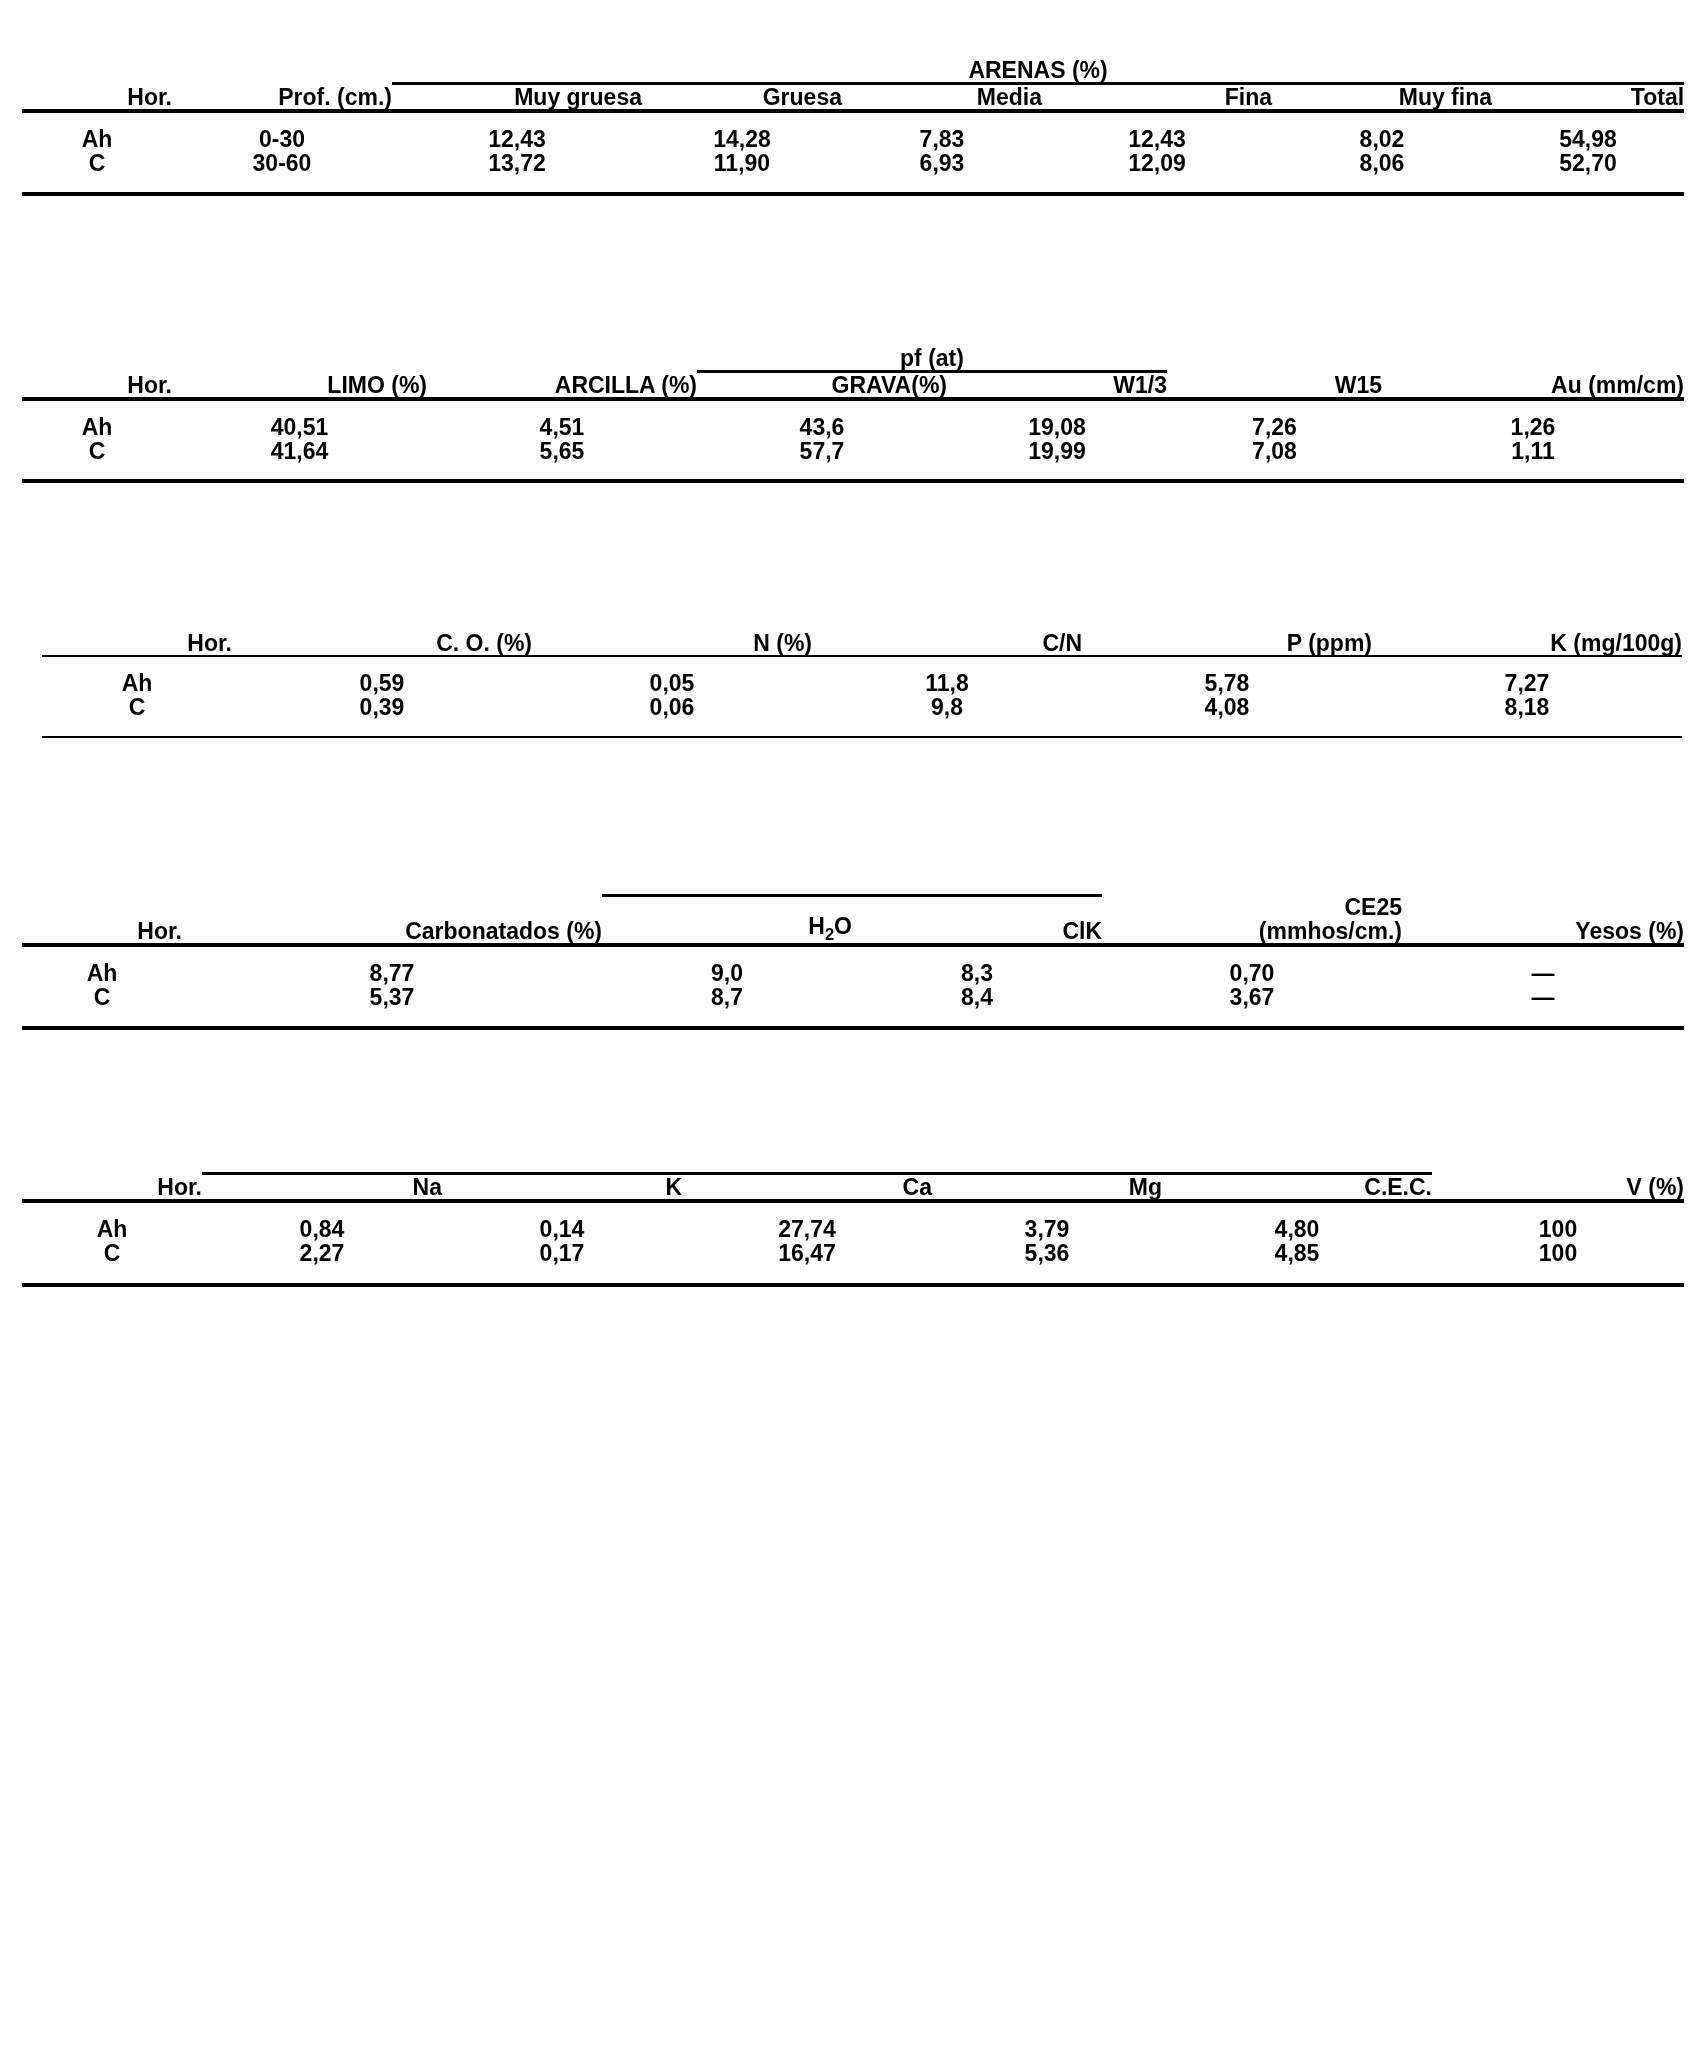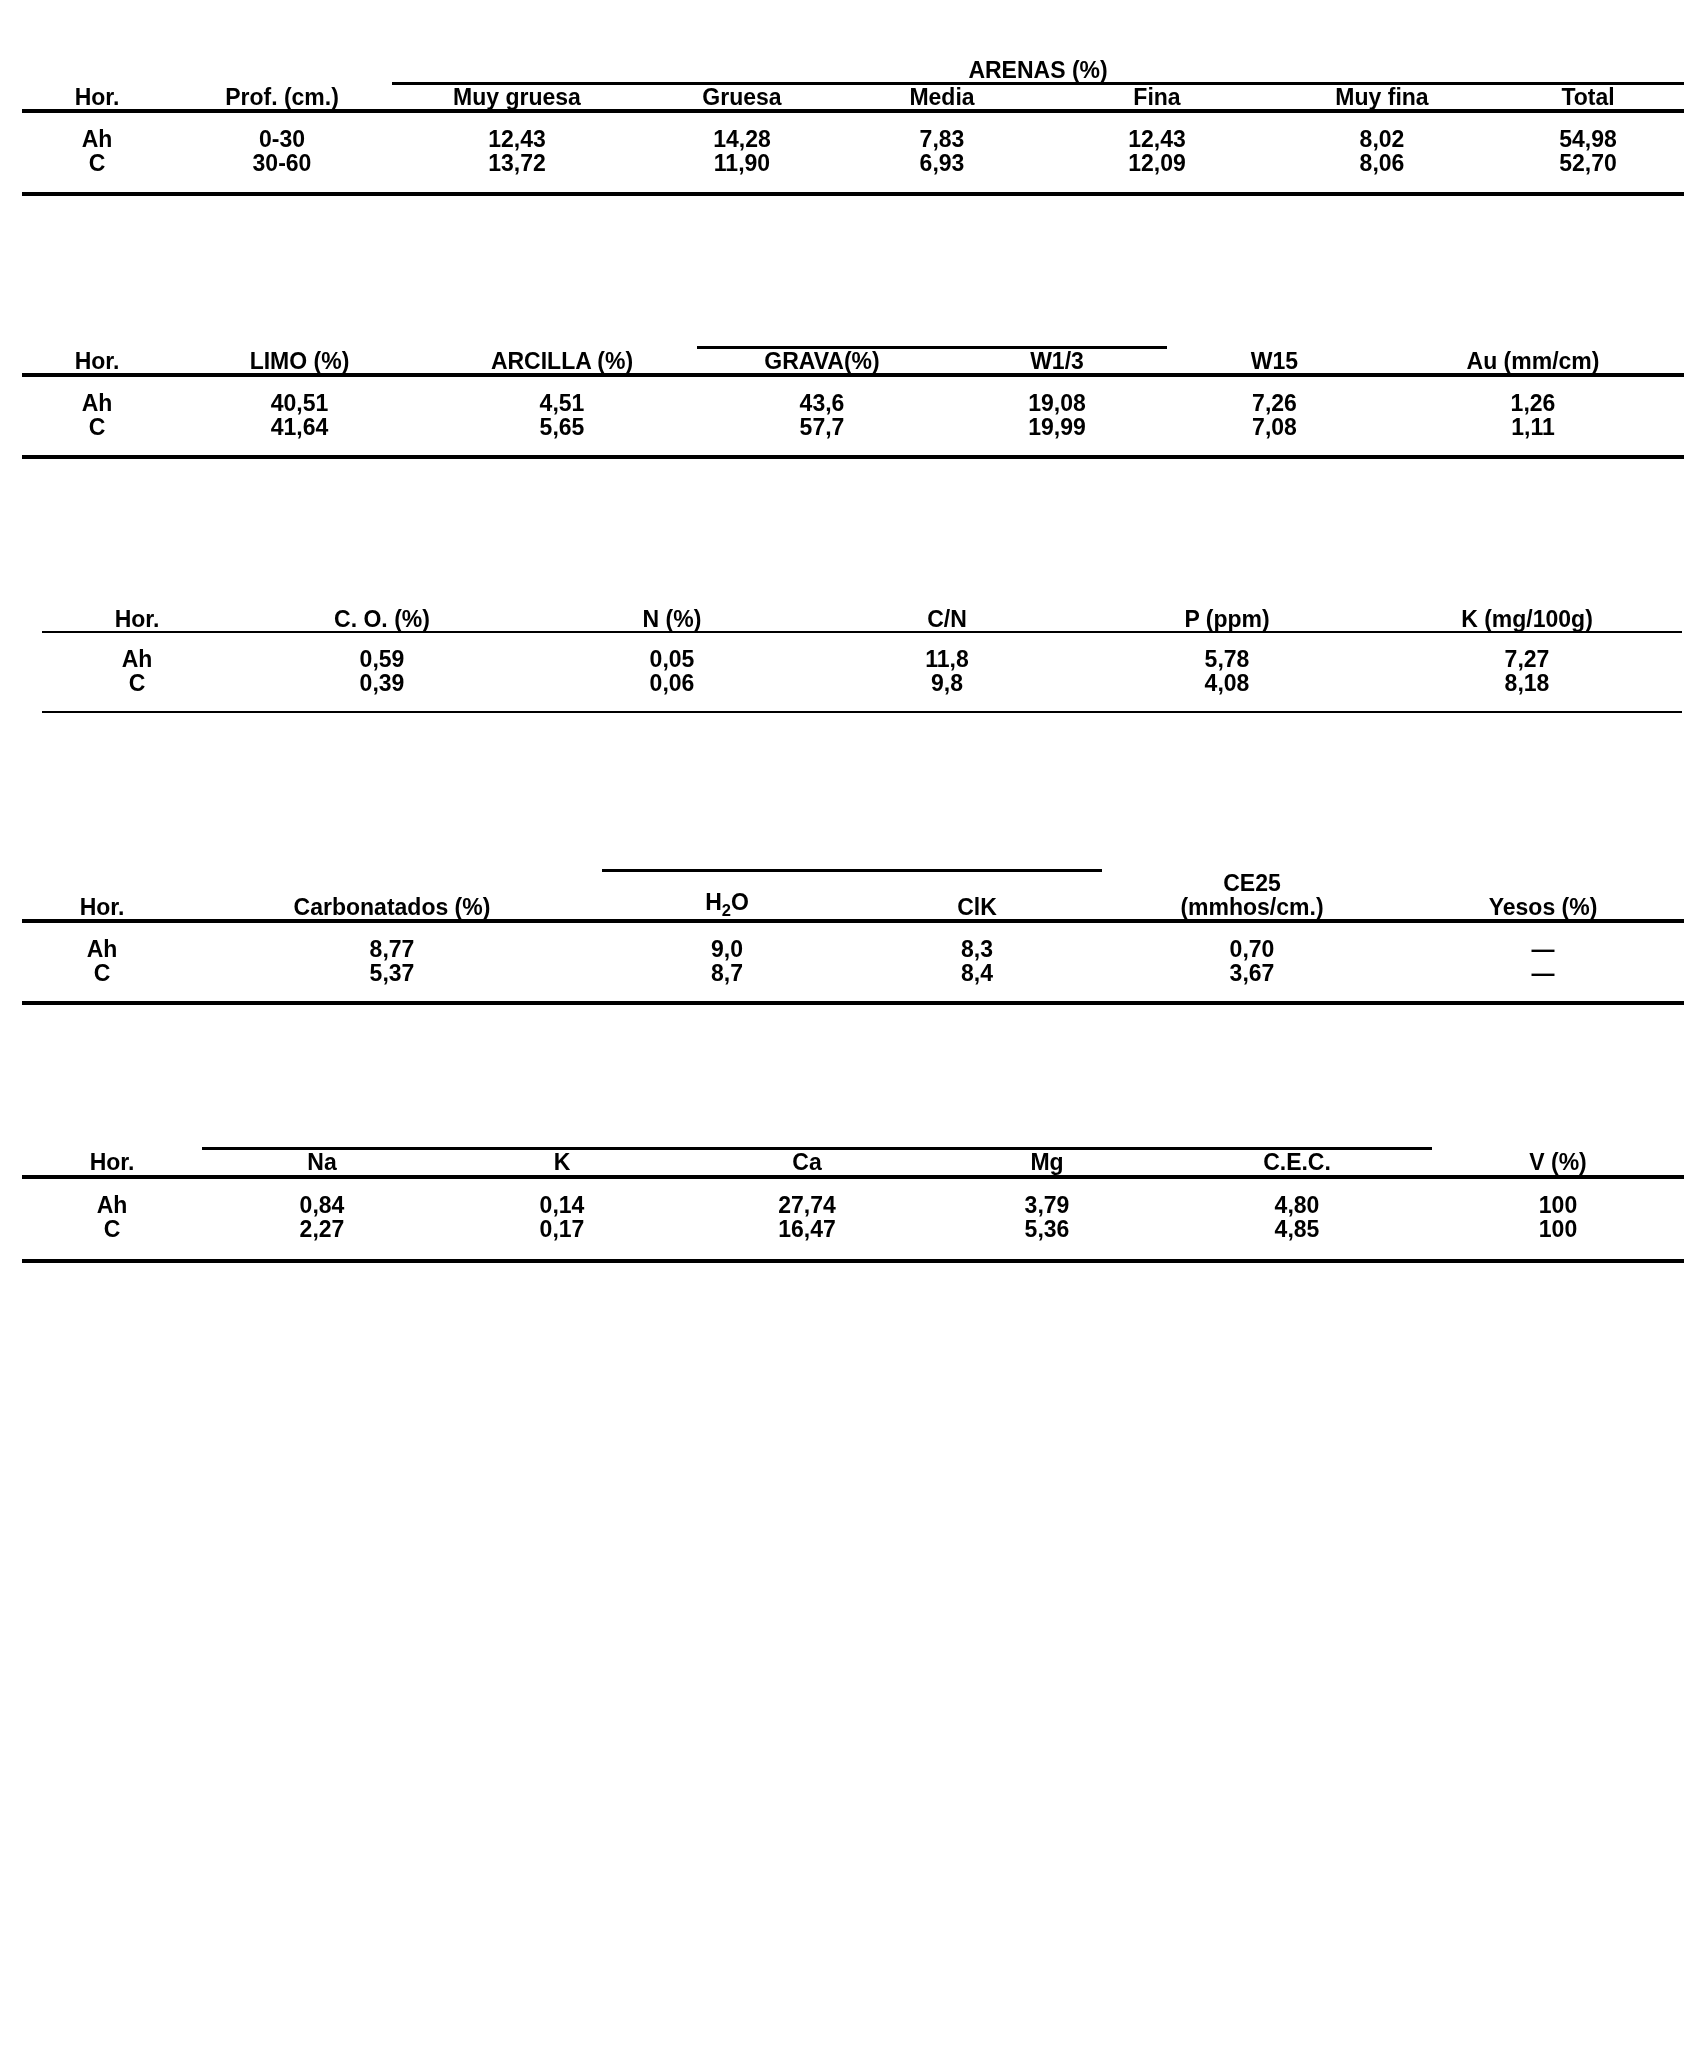--- a/index.html
+++ b/index.html
@@ -49,21 +49,21 @@
     text-align: center;
     font-size: 27px;
     font-weight: bold;
     padding-bottom: 6px;
   }
   .spanrule {
     border-bottom: 3px solid #000;
     height: 0;
   }
   .colhead {
-    text-align: center;
+    text-align: right;
     font-weight: bold;
     font-size: 23px;
     padding-bottom: 10px;
     padding-top: 10px;
   }
   .cell {
     text-align: center;
     font-weight: bold;
     font-size: 24px;
     padding-top: 9px;
@@ -165,20 +165,27 @@
       <colgroup>
         <col style="width:150px">
         <col style="width:255px">
         <col style="width:270px">
         <col style="width:250px">
         <col style="width:220px">
         <col style="width:215px">
         <col style="width:302px">
       </colgroup>
       <tbody>
+          <tr>
+        <td></td>
+            <td></td>
+            <td></td>
+        <td class="spanhead" colspan="2">pf (at)</td>
+        <td></td>
+      </tr>
       <tr>
         <td></td>
             <td></td>
             <td></td>
         <td class="spanrule" colspan="2"></td>
         <td></td>
       </tr>
       <tr>
         <td class="colhead">Hor.</td>
         <td class="colhead">LIMO (%)</td>

